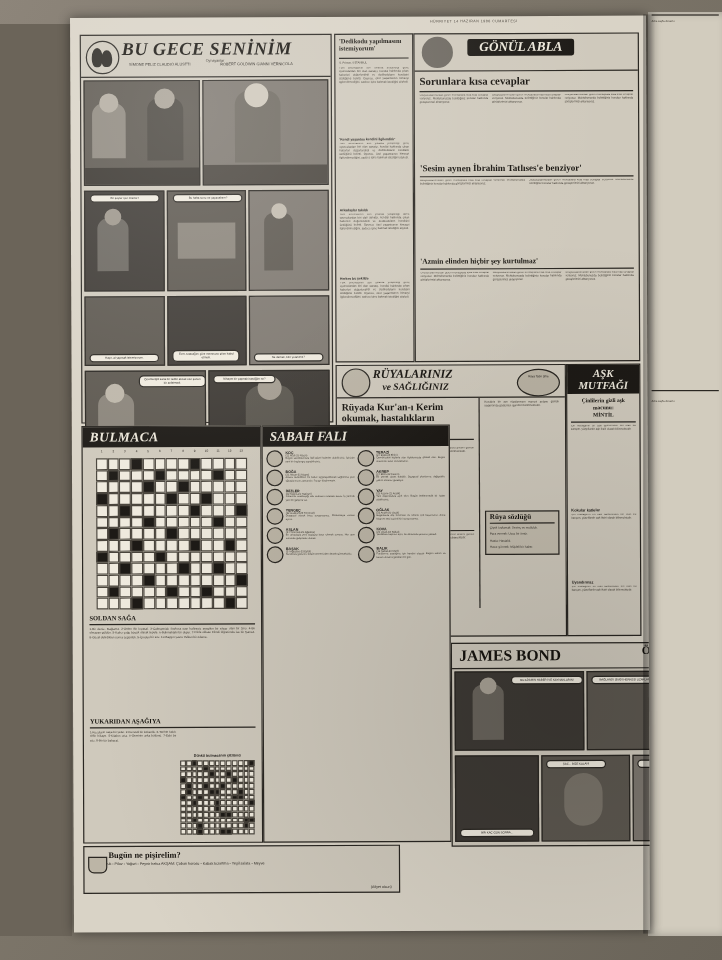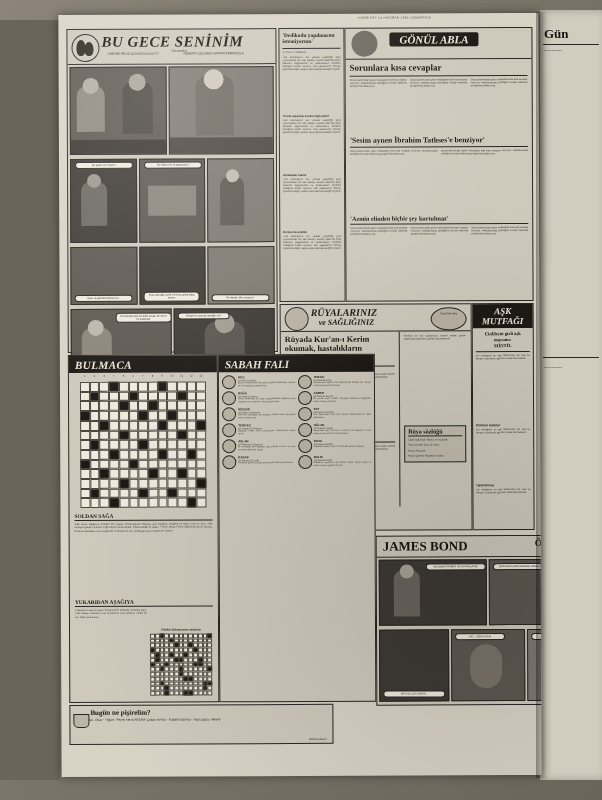--- a/index.html
+++ b/index.html
@@ -122,21 +122,20 @@
   #bugun .menu{font-size:3.1px;color:#2e2a24;line-height:4.4px;padding:1px 4px 0 4px;}
   .pot{position:absolute;left:3px;top:8px;width:14px;height:12px;border:1px solid #2a2722;border-radius:0 0 5px 5px;background:#bcb5a6;}
 </style>
 </head>
 <body>
 
 <div class="backsheet"></div>
 <div class="leftstrip"></div>
 
 <div class="rightpage">
-  <div style="font-family:'Liberation Serif',serif;font-weight:bold;font-size:13px;color:#17140f;padding:16px 0 0 4px;">Gün</div>
   <div class="ruleline" style="margin:2px 3px;"></div>
   <div class="txtcol" style="padding:2px 3px;height:300px;">Arka sayfa devamı</div>
   <div class="ruleline" style="margin:6px 3px;"></div>
   <div class="txtcol" style="padding:2px 3px;height:260px;">Arka sayfa devamı</div>
 </div>
 
 <div class="page">
 
   <div class="masthead">HÜRRIYET 14 HAZIRAN 1986 CUMARTESI</div>
 

